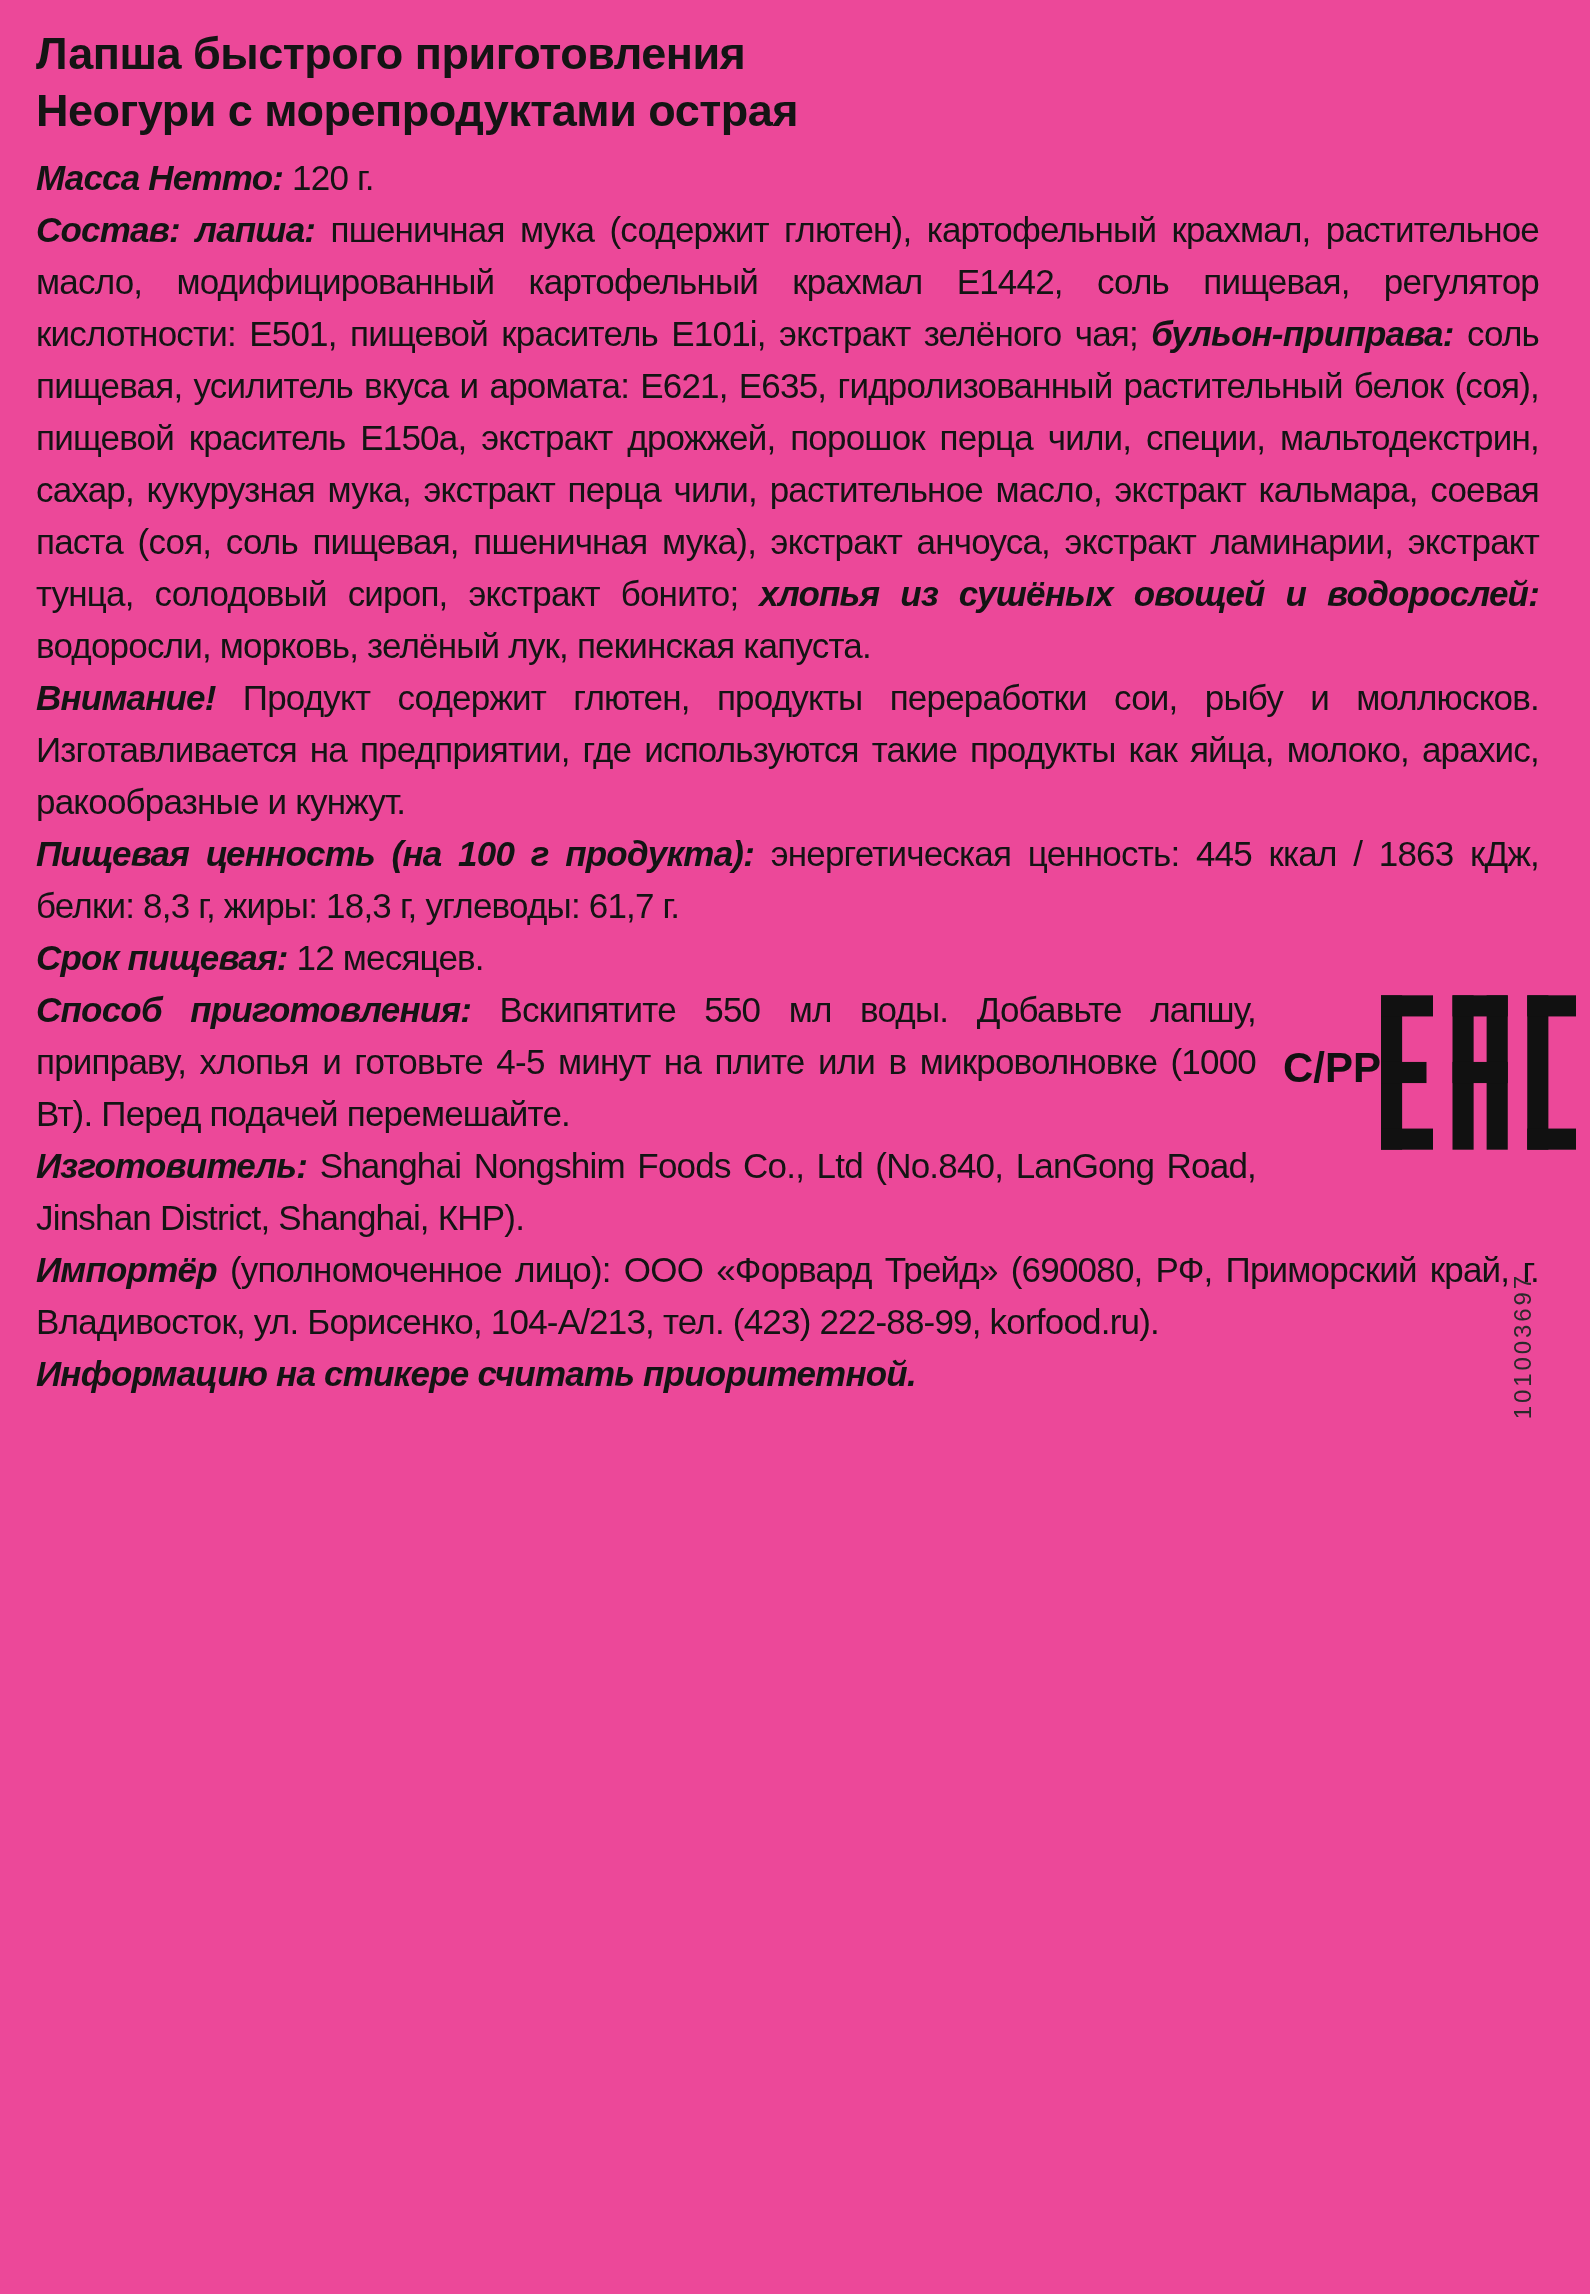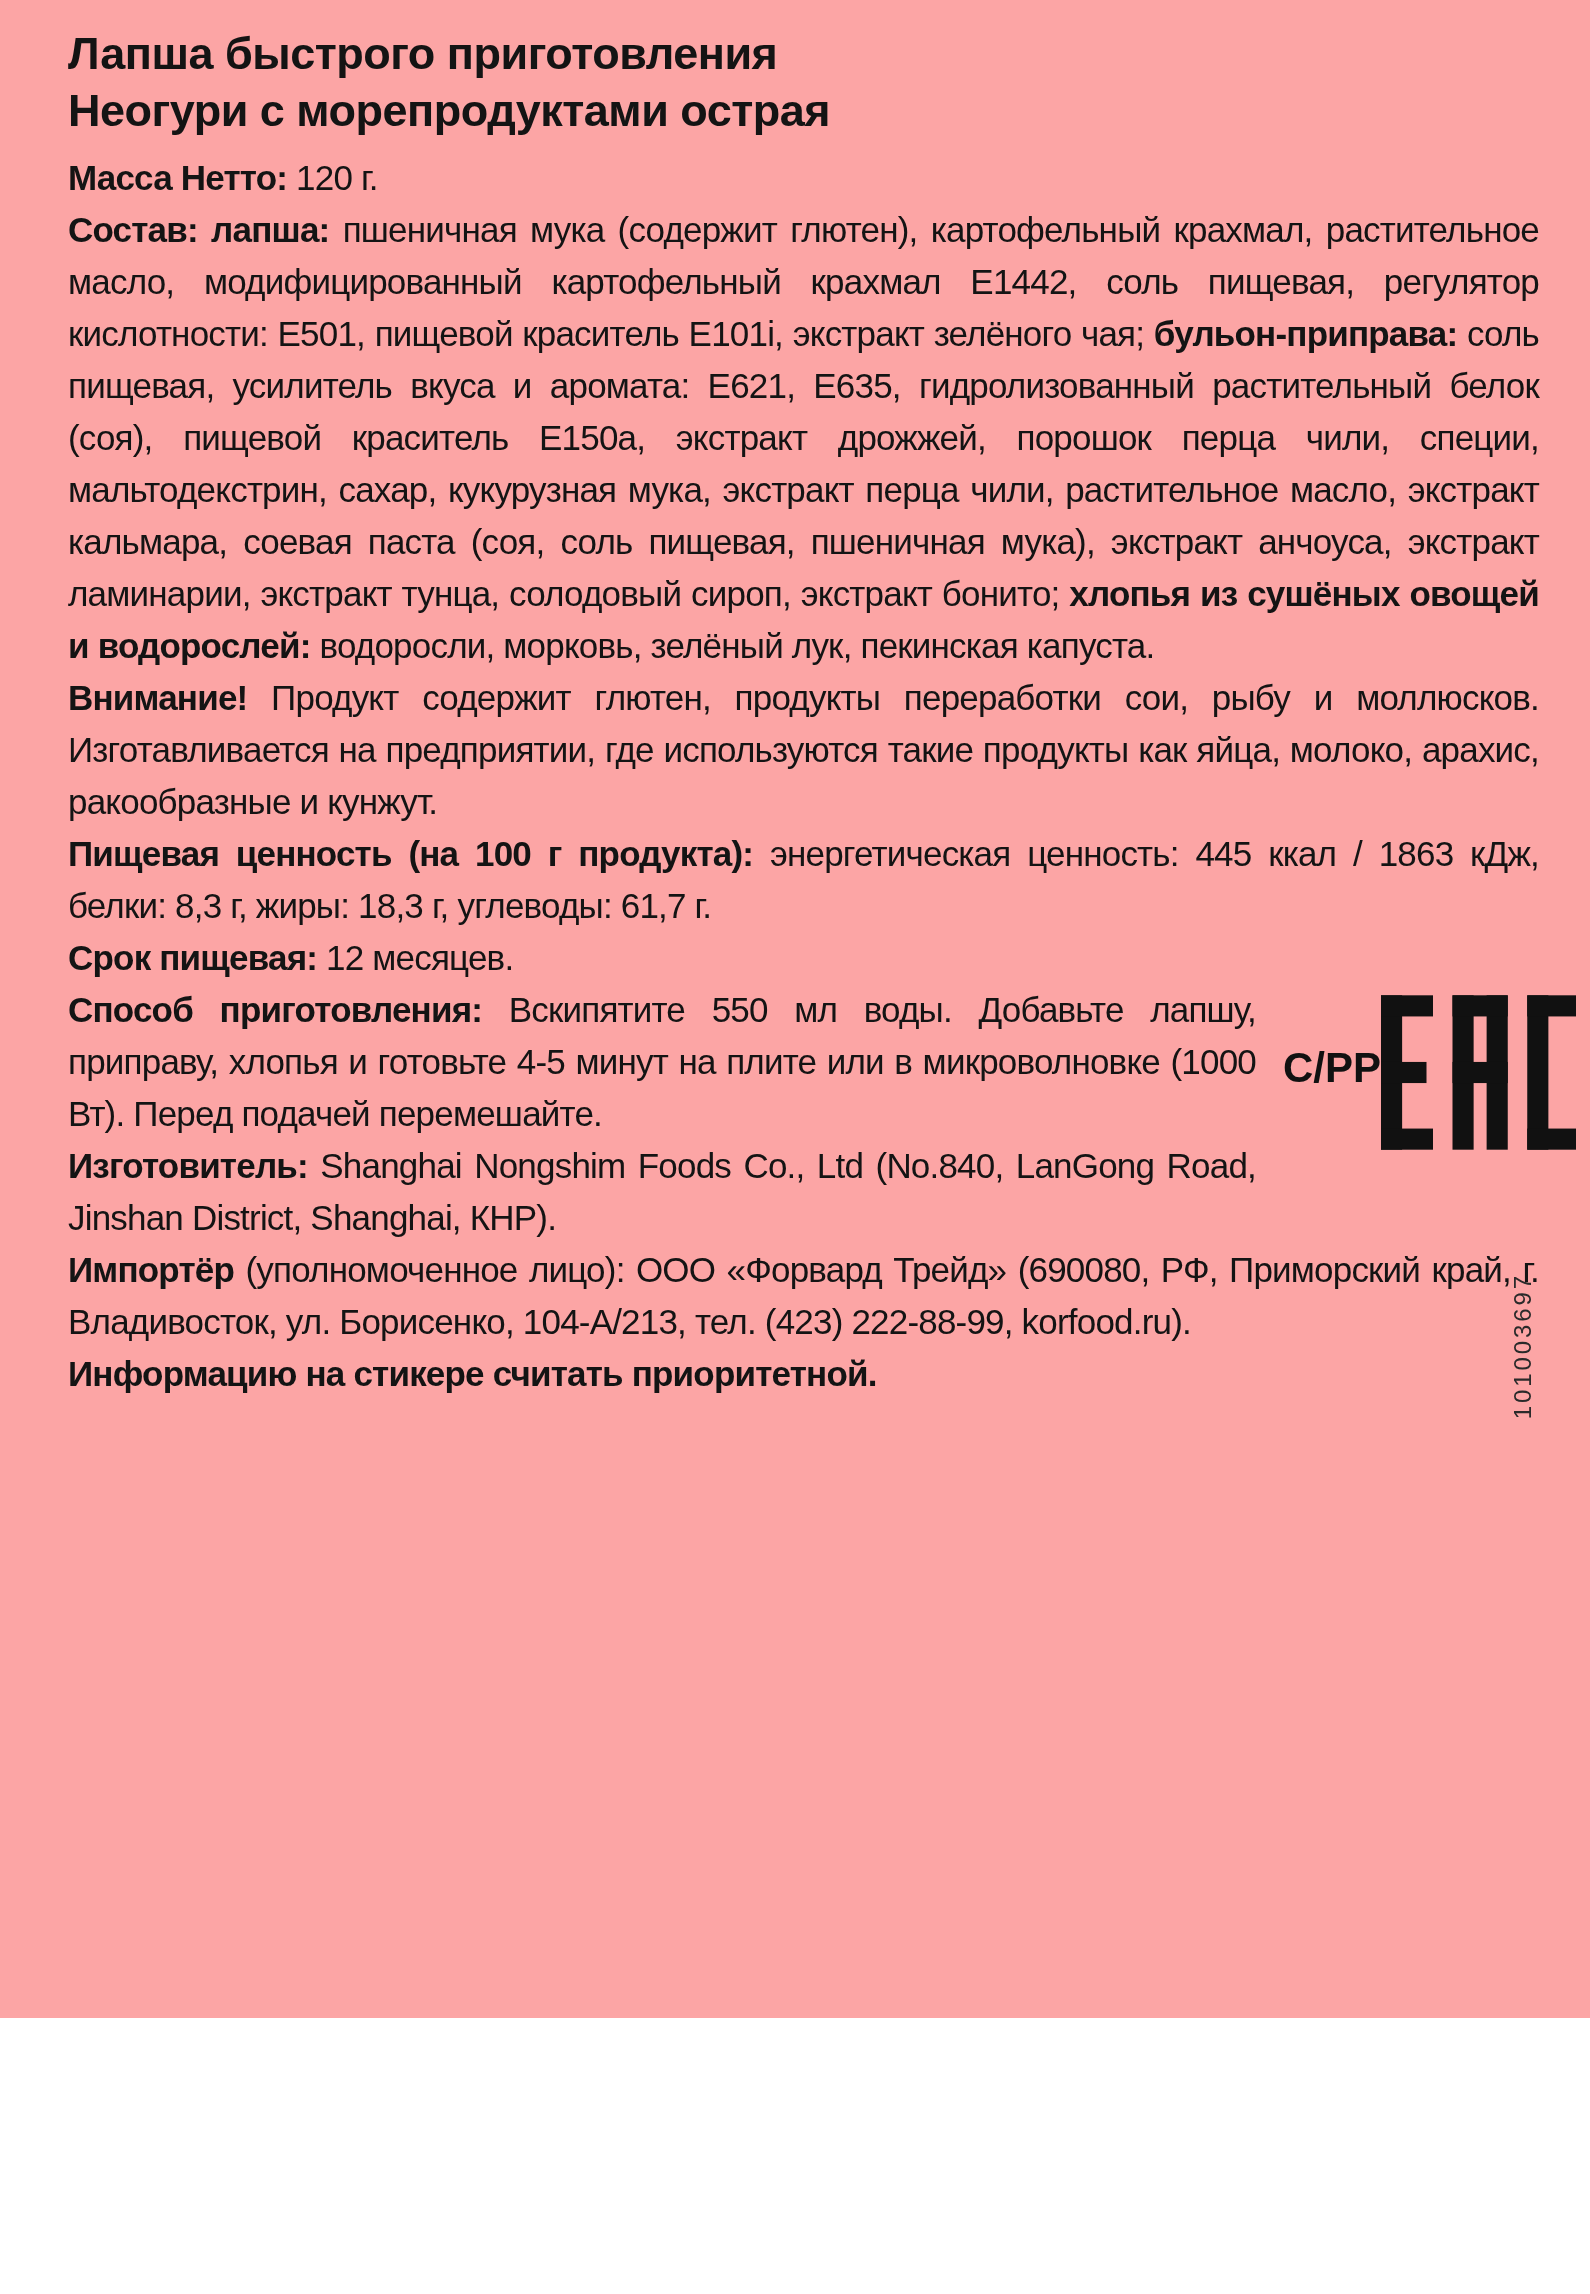--- a/index.html
+++ b/index.html
@@ -1,36 +1,36 @@
 <!DOCTYPE html>
 <html lang="ru"><head>
 <meta charset="utf-8">
 <style>
   html,body{margin:0;padding:0;background:#ffffff;}
   .page{
     position:relative;
-    width:1591px;height:2018px;
+    width:1591px;height:2294px;
     box-sizing:border-box;
-    padding:25px 52px 0 68px;
-    background:#fca5a5;
+    padding:25px 52px 0 36px;
+    background:#ec4899;
     color:#141414;
     font-family:"Liberation Sans",sans-serif;
     overflow:hidden;
   }
   .title{
     font-size:45px;line-height:57px;font-weight:bold;
     letter-spacing:-0.5px;margin:0 0 13.4px 0;
   }
   .body-text p{
     margin:0;
     font-size:35px;line-height:52px;
     text-align:justify;
     letter-spacing:-0.8px;
   }
-  .b{font-weight:bold;}
+  .b{font-weight:bold;font-style:italic;}
   
   .marks{
     float:right;
     width:256px;
     margin:3.8px 0 0 27px;
     position:relative;
   }
   .icon-stack{width:205px;display:flex;flex-direction:row;align-items:center;}
   .cpp{
     font-size:42px;font-weight:bold;letter-spacing:0px;

